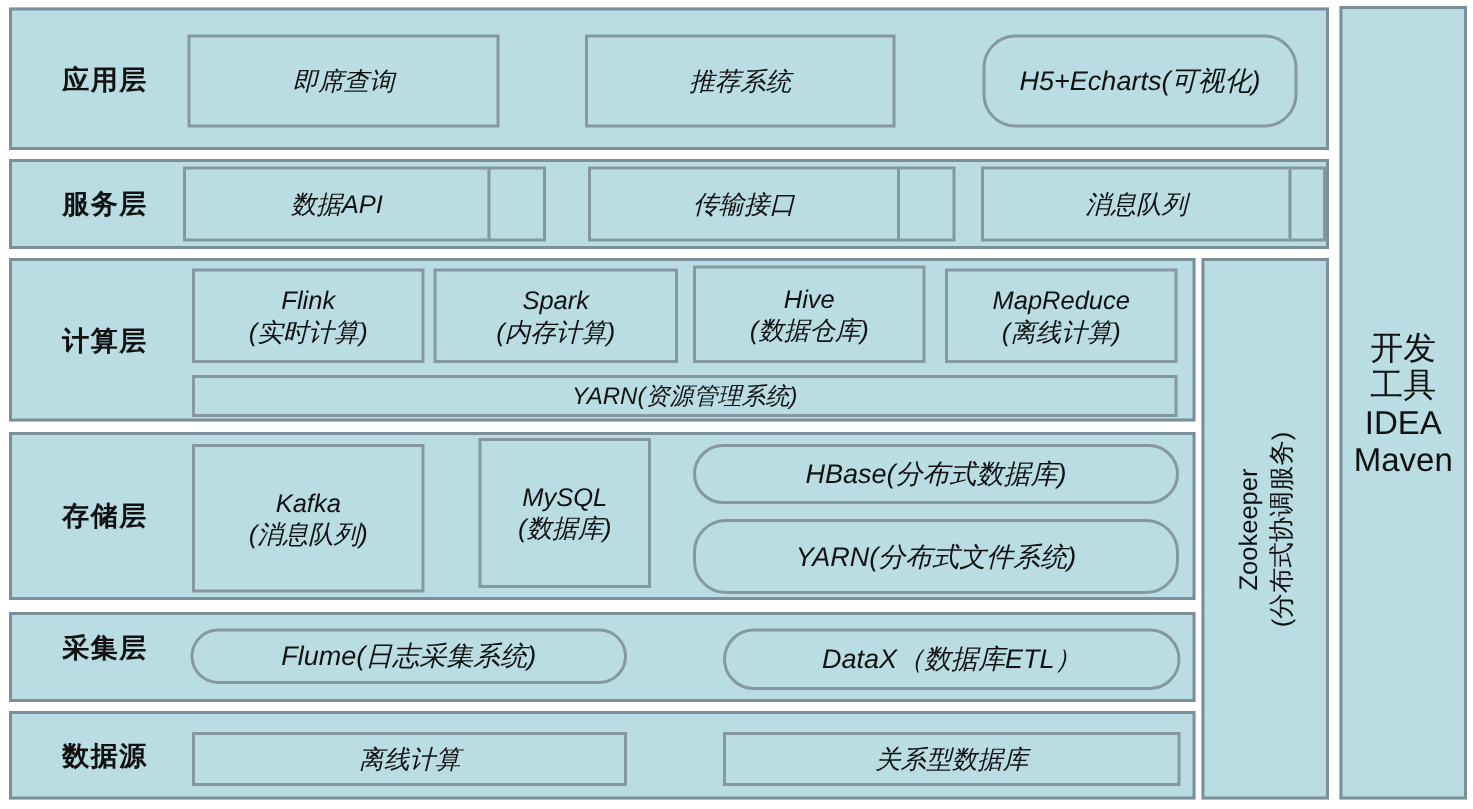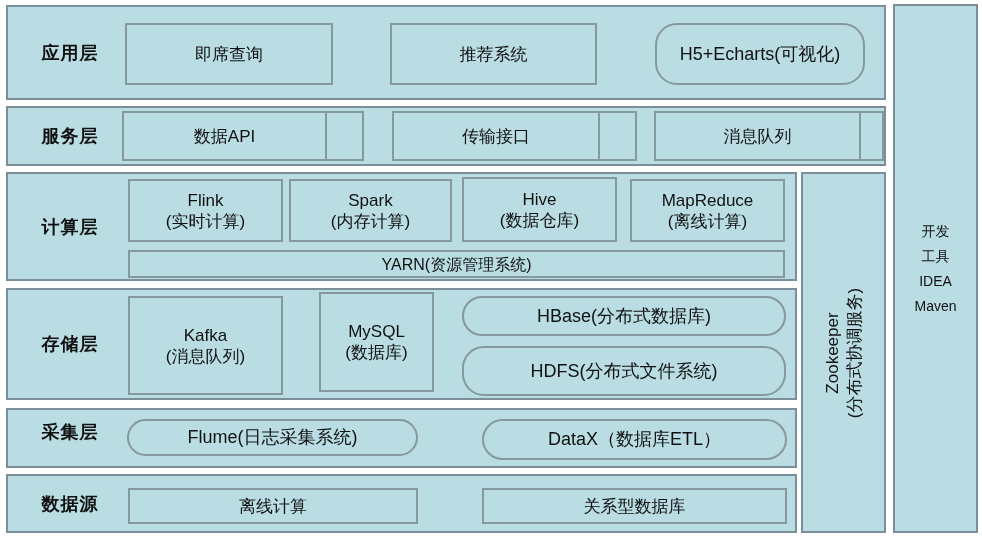--- a/index.html
+++ b/index.html
@@ -21,37 +21,37 @@
   }
   .layer-label{
     position:absolute;left:12px;top:0;bottom:0;width:100px;
     display:flex;align-items:center;justify-content:center;
     font-size:18px;font-weight:bold;letter-spacing:1px;
   }
   .box{
     position:absolute;background:var(--fill);
     border:2px solid var(--border-light);box-sizing:border-box;
     display:flex;flex-direction:column;align-items:center;justify-content:center;
-    text-align:center;font-size:17px;line-height:21px;
+    text-align:center;font-size:17px;line-height:21px;font-style:italic;
   }
   .box.big{font-size:18px;border-radius:22px;}
   .side-col{
     position:absolute;background:var(--fill);
     border:2px solid var(--border-dark);box-sizing:border-box;
   }
   .vertical-text{
     position:absolute;top:50%;left:50%;
     transform:translate(-50%,-50%) rotate(-90deg);
     text-align:center;white-space:nowrap;
     font-size:17px;line-height:22px;
   }
   .devtools-inner{
     position:absolute;inset:0;display:flex;flex-direction:column;
     align-items:center;justify-content:center;
-    font-size:14px;line-height:25px;text-align:center;
+    font-size:22px;line-height:25px;text-align:center;
   }
 </style>
 </head>
 <body>
 
 <div id="canvas">
 
   <div class="row" style="left:6px;top:5px;width:880px;height:95px">
     <div class="layer-label">应用层</div>
     <div class="box" style="left:117px;top:16px;width:208px;height:62px">
@@ -111,21 +111,21 @@
       <span>(消息队列)</span>
     </div>
     <div class="box" style="left:311px;top:2px;width:115px;height:100px">
       <span>MySQL</span>
       <span>(数据库)</span>
     </div>
     <div class="box big" style="left:454px;top:6px;width:324px;height:40px">
       <span>HBase(分布式数据库)</span>
     </div>
     <div class="box big" style="left:454px;top:56px;width:324px;height:50px">
-      <span>HDFS(分布式文件系统)</span>
+      <span>YARN(分布式文件系统)</span>
     </div>
   </div>
 
   <div class="row" style="left:6px;top:408px;width:791px;height:60px">
     <div class="layer-label" style="align-items:flex-start;padding-top:10px">采集层</div>
     <div class="box big" style="left:119px;top:9px;width:291px;height:37px">
       <span>Flume(日志采集系统)</span>
     </div>
     <div class="box big" style="left:474px;top:9px;width:305px;height:41px">
       <span>DataX（数据库ETL）</span>

